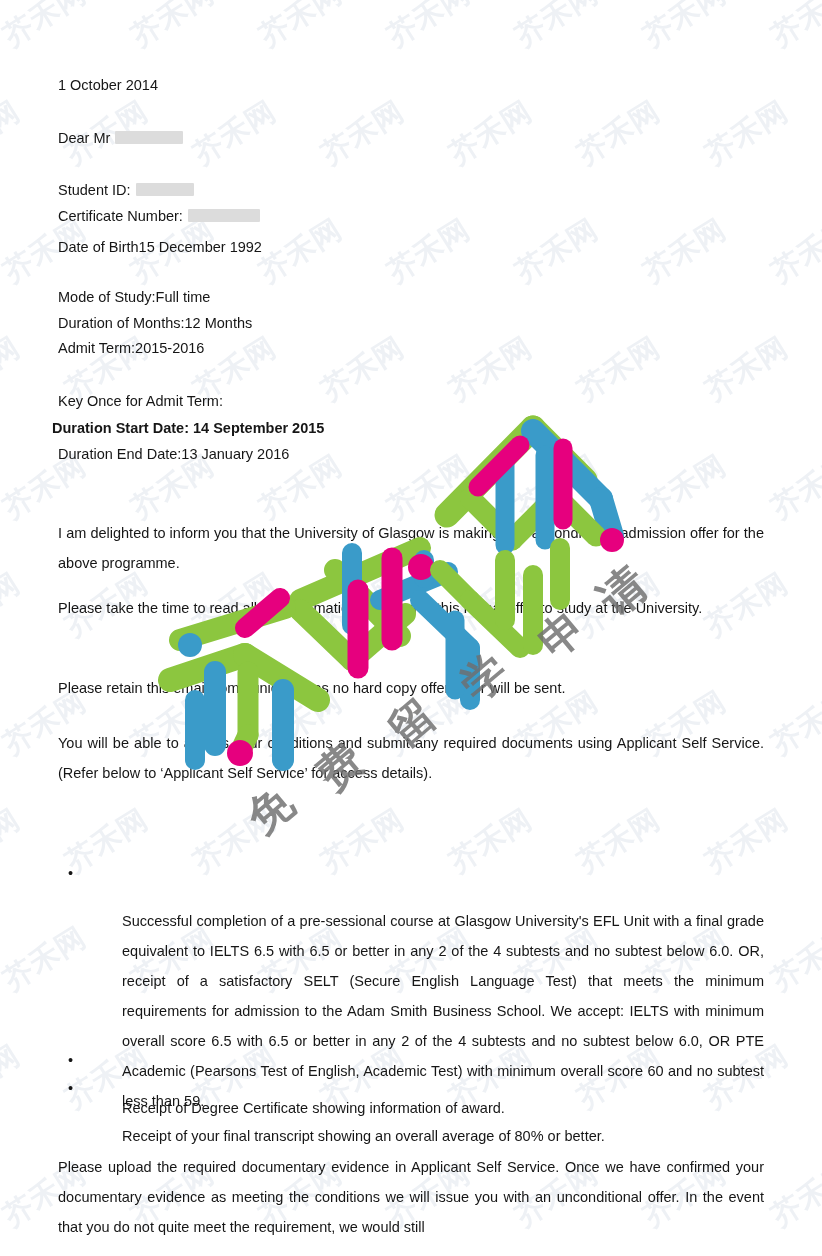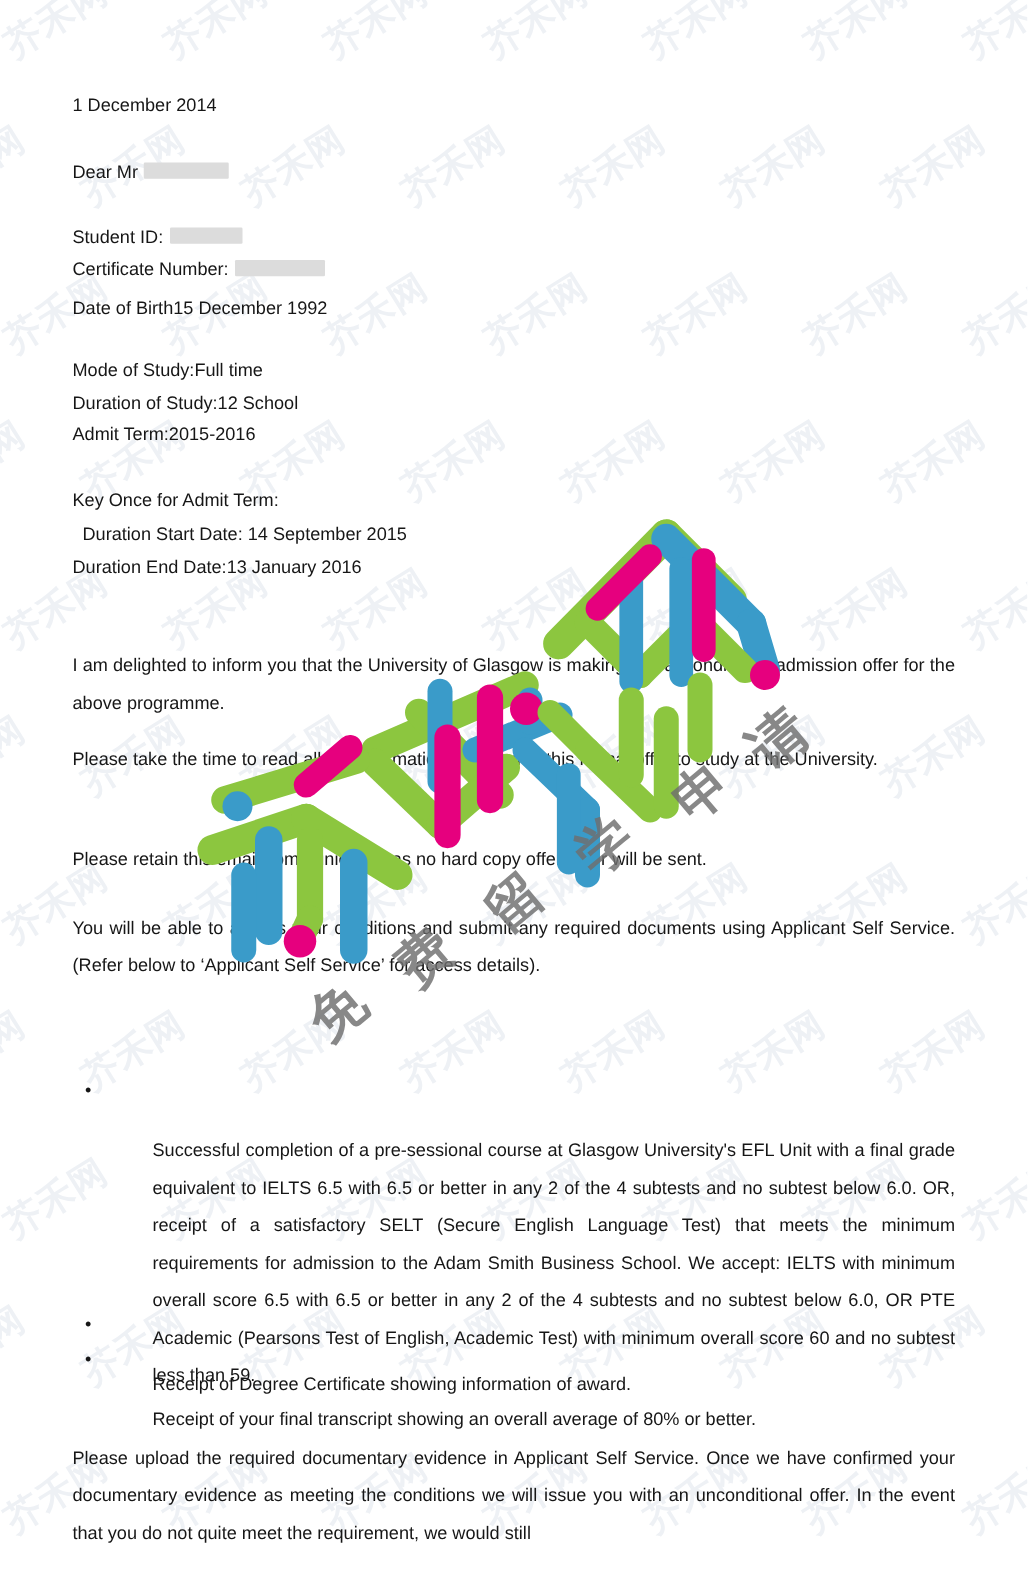--- a/index.html
+++ b/index.html
@@ -201,41 +201,41 @@
       <div class="bgw" style="left: 128px; top: 1180px; color: rgb(238, 241, 245);">芥禾网</div>
       <div class="bgw" style="left: 256px; top: 1180px; color: rgb(238, 241, 245);">芥禾网</div>
       <div class="bgw" style="left: 384px; top: 1180px; color: rgb(238, 241, 245);">芥禾网</div>
       <div class="bgw" style="left: 512px; top: 1180px; color: rgb(238, 241, 245);">芥禾网</div>
       <div class="bgw" style="left: 640px; top: 1180px; color: rgb(238, 241, 245);">芥禾网</div>
       <div class="bgw" style="left: 768px; top: 1180px; color: rgb(238, 241, 245);">芥禾网</div>
     </div>
 
   <div id="letter">
 
-    <div class="tx" style="left:58px; top:75px;">1 December 2014</div>
+    <div class="tx" style="left:58px; top:75px;">1 October 2014</div>
 
     <div class="tx" style="left:58px; top:128px;">
       <span>Dear Mr</span><span class="redact" style="width:68px;"></span>
     </div>
 
     <div class="tx" style="left:58px; top:180px;">
       <span>Student ID:</span><span class="redact" style="width:58px;"></span>
     </div>
 
     <div class="tx" style="left:58px; top:206px;">
       <span>Certificate Number:</span><span class="redact" style="width:72px;"></span>
     </div>
 
     <div class="tx" style="left:58px; top:237px;">Date of Birth15 December 1992</div>
     <div class="tx" style="left:58px; top:287px;">Mode of Study:Full time</div>
-    <div class="tx" style="left:58px; top:313px;">Duration of Study:12 School</div>
+    <div class="tx" style="left:58px; top:313px;">Duration of Months:12 Months</div>
     <div class="tx" style="left:58px; top:338px;">Admit Term:2015-2016</div>
 
     <div class="tx" style="left:58px; top:391px;">Key Once for Admit Term:</div>
-    <div class="tx" style="left:66px; top:418px;">Duration Start Date: 14 September 2015</div>
+    <div class="tx" style="left:52px; top:418px;font-weight:bold;">Duration Start Date: 14 September 2015</div>
     <div class="tx" style="left:58px; top:444px;">Duration End Date:13 January 2016</div>
 
     <div class="para" style="top:518px;">I am delighted to inform you that the University of Glasgow is making you a Conditional admission offer for the above programme.</div>
 
     <div class="para" style="top:593px;">Please take the time to read all the information attached to this formal offer to study at the University.</div>
 
     <div class="para last-left" style="top:673px; text-align:left;">Please retain this email communication as no hard copy offer letter will be sent.</div>
 
     <div class="para" style="top:728px;">You will be able to access your conditions and submit any required documents using Applicant Self Service.   (Refer below to ‘Applicant Self Service’ for access details).</div>
 

